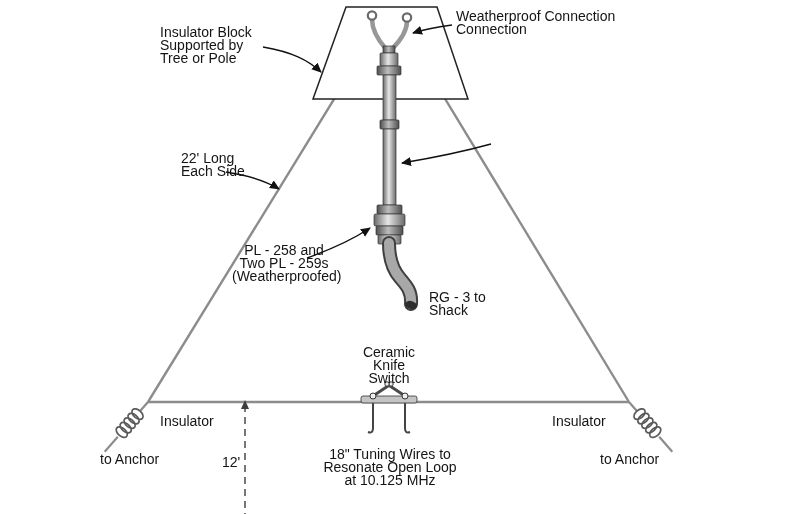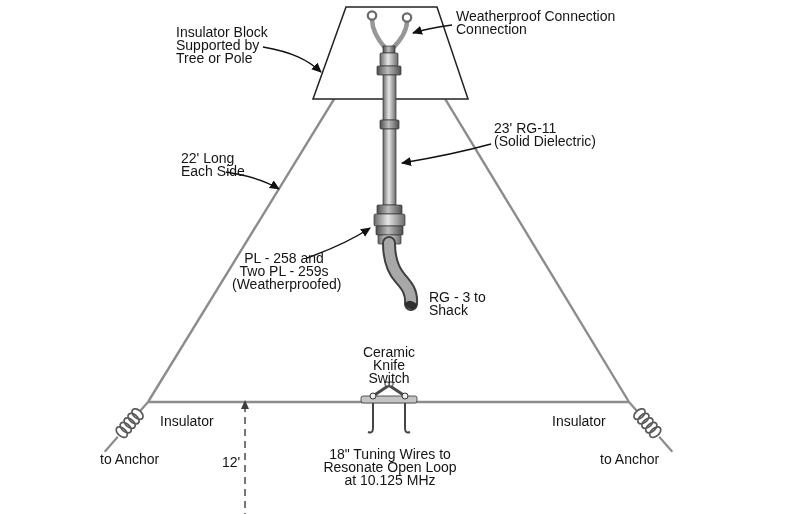--- a/index.html
+++ b/index.html
@@ -121,34 +121,32 @@
 
     <g fill="none" stroke="#111" stroke-width="1.4">
       <path d="M 263 47 C 292 52 308 60 321 72" marker-end="url(#ah)"></path>
       <path d="M 452 25 C 437 27 425 29 413 33" marker-end="url(#ah)"></path>
       <path d="M 491 144 C 462 152 432 158 402 163" marker-end="url(#ah)"></path>
       <path d="M 226 172 C 252 176 266 181 279 189" marker-end="url(#ah)"></path>
       <path d="M 307 258 C 332 249 352 240 370 228" marker-end="url(#ah)"></path>
     </g>
   </svg>
 
-  <div class="label" style="left:176px;top:26px">Insulator Block
+  <div class="label" style="left:160px;top:26px">Insulator Block
 Supported by
 Tree or Pole</div>
 
   <div class="label" style="left:456px;top:10px">Weatherproof Connection
 Connection</div>
 
-  <div class="label" style="left:494px;top:122px">23' RG-11
-(Solid Dielectric)</div>
 
   <div class="label" style="left:181px;top:152px">22' Long
 Each Side</div>
 
-  <div class="label center" style="left:232px;top:252px;width:104px">PL - 258 and
+  <div class="label center" style="left:232px;top:244px;width:104px">PL - 258 and
 Two PL - 259s
 (Weatherproofed)</div>
 
   <div class="label" style="left:429px;top:291px">RG - 3 to
 Shack</div>
 
   <div class="label center" style="left:349px;top:346px;width:80px">Ceramic
 Knife
 Switch</div>
 

